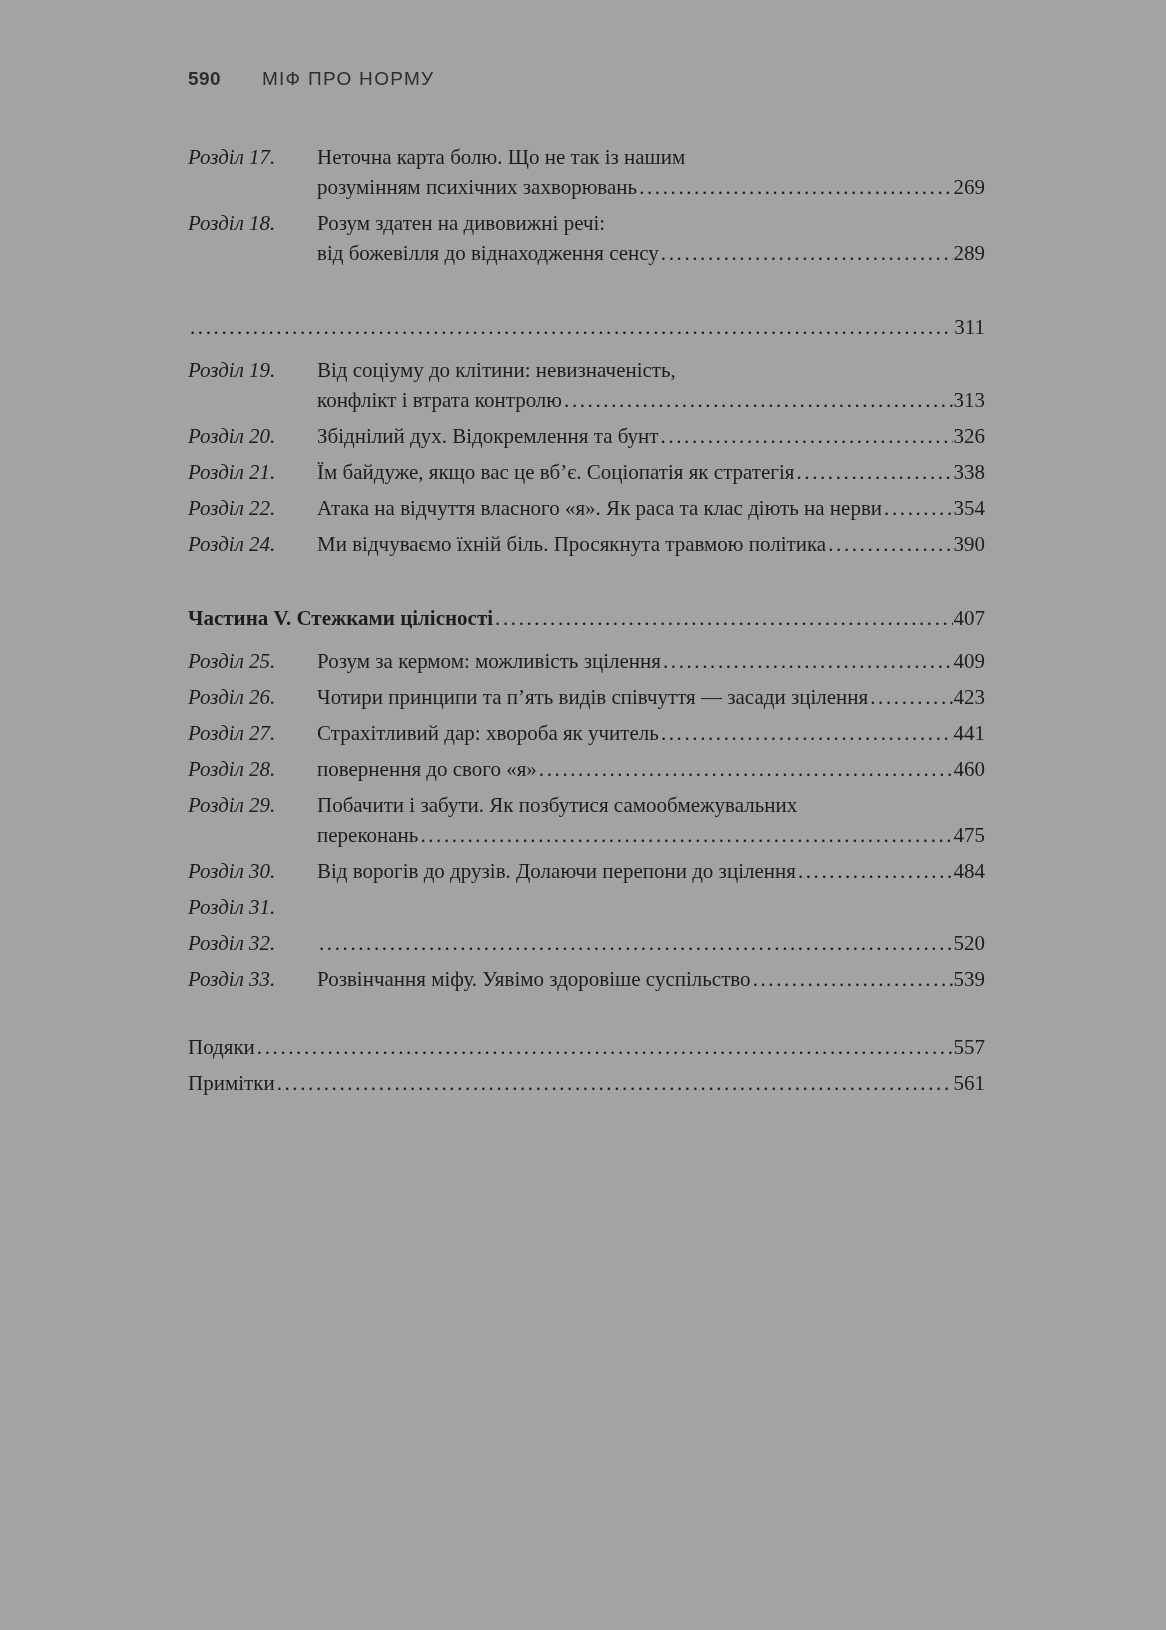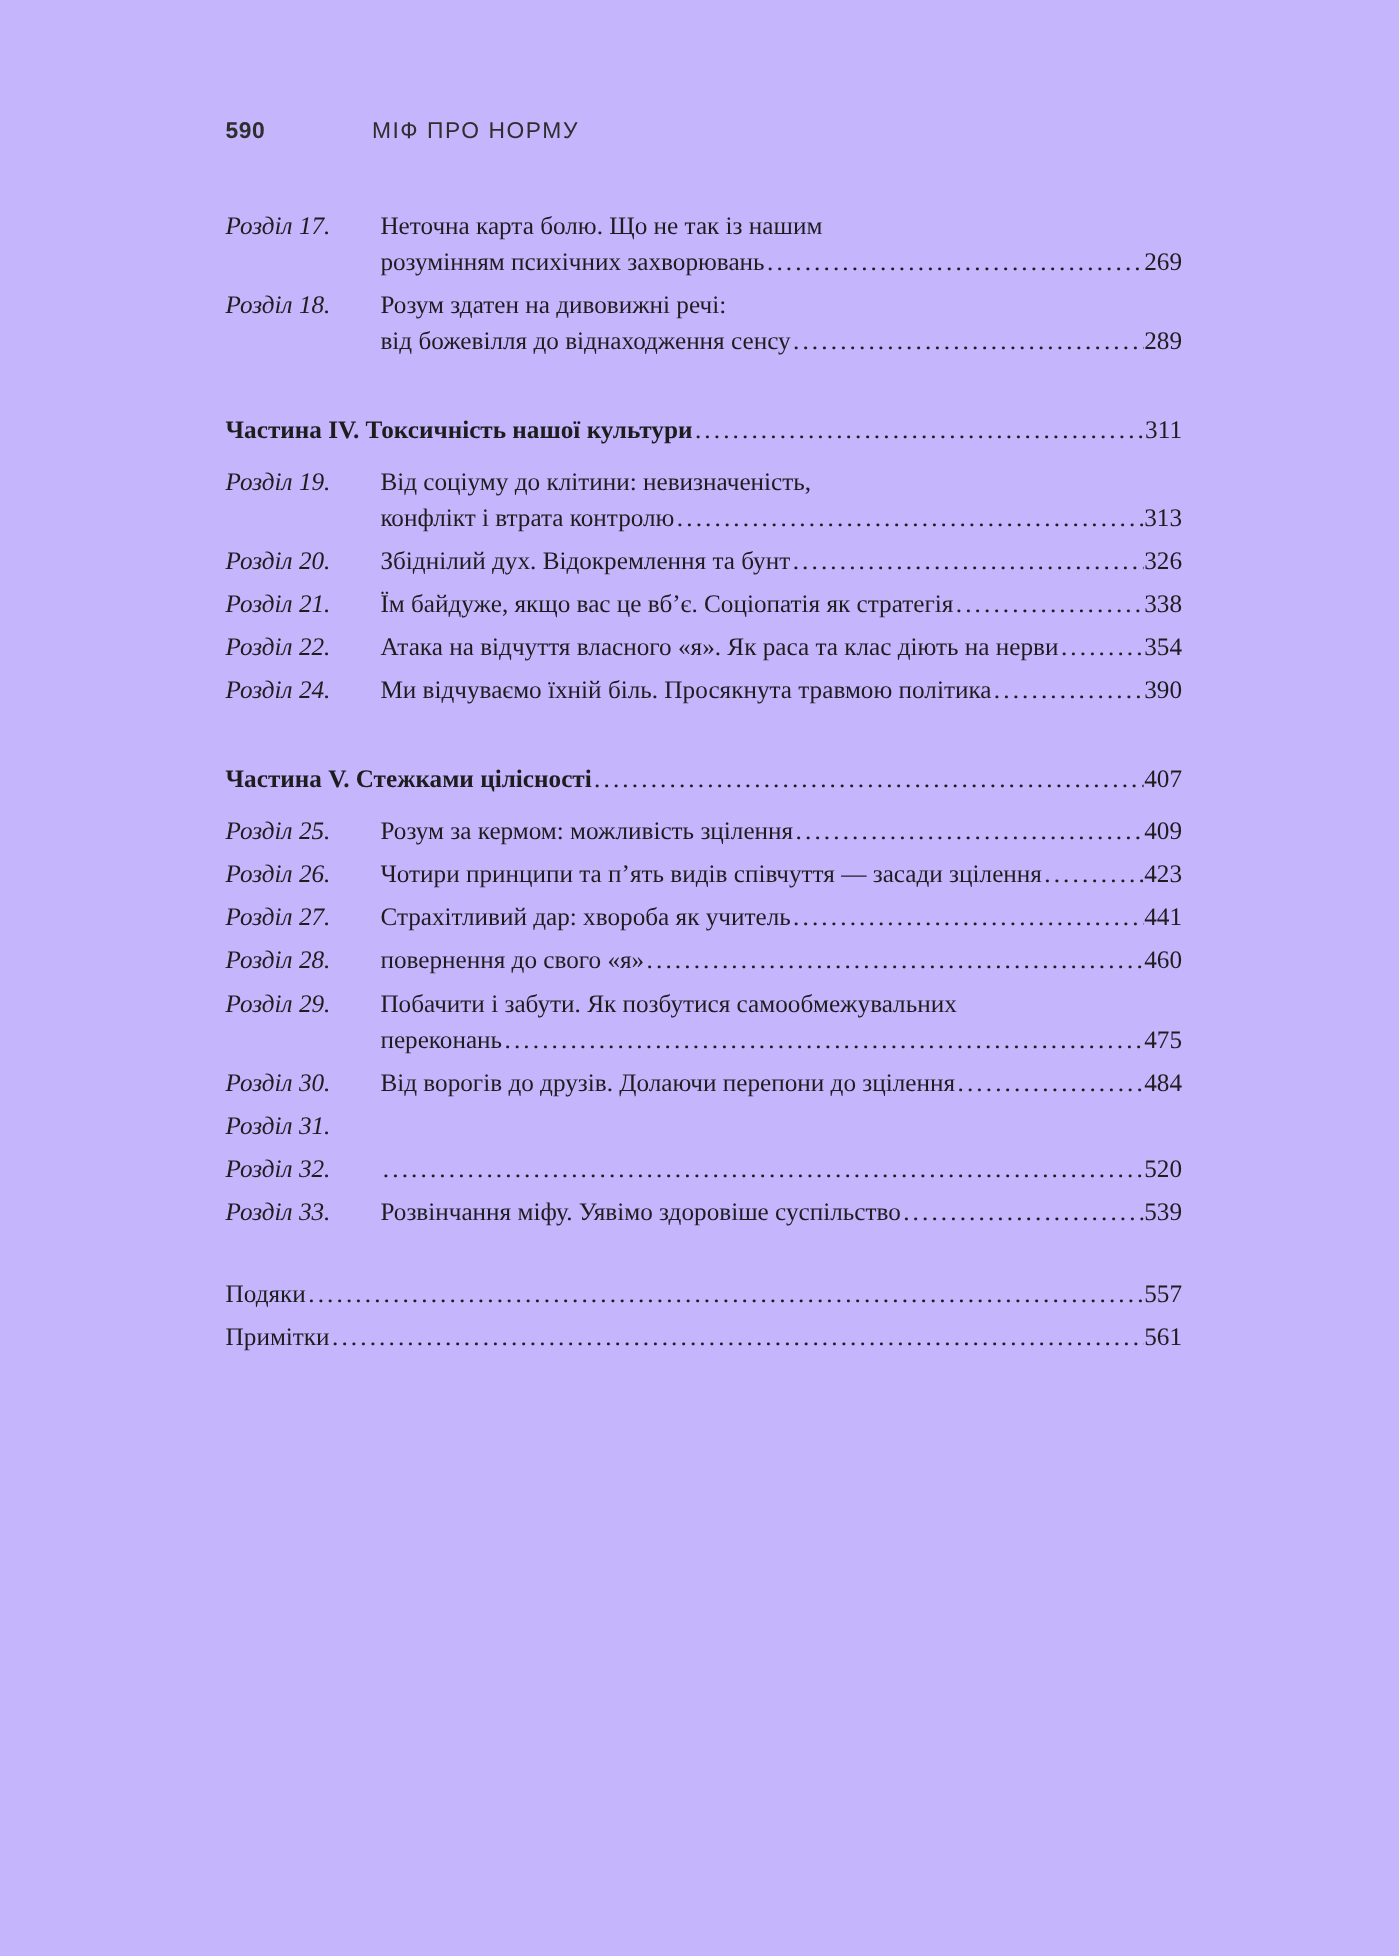--- a/index.html
+++ b/index.html
@@ -1,37 +1,37 @@
 <!DOCTYPE html>
 <html><head>
 <meta charset="utf-8">
 <style>
   html, body { margin: 0; padding: 0; background: #ffffff; }
   .page {
     position: relative;
     width: 1166px;
     height: 1630px;
     box-sizing: border-box;
-    background: #c4b5fd;
-    padding: 99px 181px 0 188px;
+    background: #a3a3a3;
+    padding: 68px 181px 0 188px;
     font-family: "Liberation Serif", serif;
     font-size: 21px;
     color: #1d1d1d;
     overflow: hidden;
   }
   .running-header {
     font-family: "Liberation Sans", sans-serif;
     font-size: 19px;
     color: #2e2e2e;
     display: flex;
     align-items: baseline;
     margin-bottom: 52px;
   }
   .running-header .pageno { font-weight: bold; letter-spacing: 0.4px; margin-right: 41px; }
-  .running-header .booktitle { letter-spacing: 1.3px; margin-left: 48px; }
+  .running-header .booktitle { letter-spacing: 1.3px; }
 
   .toc { width: 100%; }
   .entry { margin-bottom: 6px; gap: 24px; }
   .chapter { display: flex; }
   .label {
     flex: 0 0 105px;
     font-style: italic;
     line-height: 30px;
   }
   .content { flex: 1 1 auto; min-width: 0; }
@@ -88,21 +88,20 @@
         <span class="row">
           <span class="title">від божевілля до віднаходження сенсу</span>
           <span class="dots"></span>
           <span class="pageref">289</span>
         </span>
       </span>
     </div>
 
     <div class="entry part">
       <span class="row">
-        <span class="title part-title">Частина IV. Токсичність нашої культури</span>
         <span class="dots"></span>
         <span class="pageref">311</span>
       </span>
     </div>
 
     <div class="entry chapter">
       <span class="label">Розділ 19.</span>
       <span class="content">
         <span class="line" style="display:block;">Від соціуму до клітини: невизначеність,</span>
         <span class="row">

